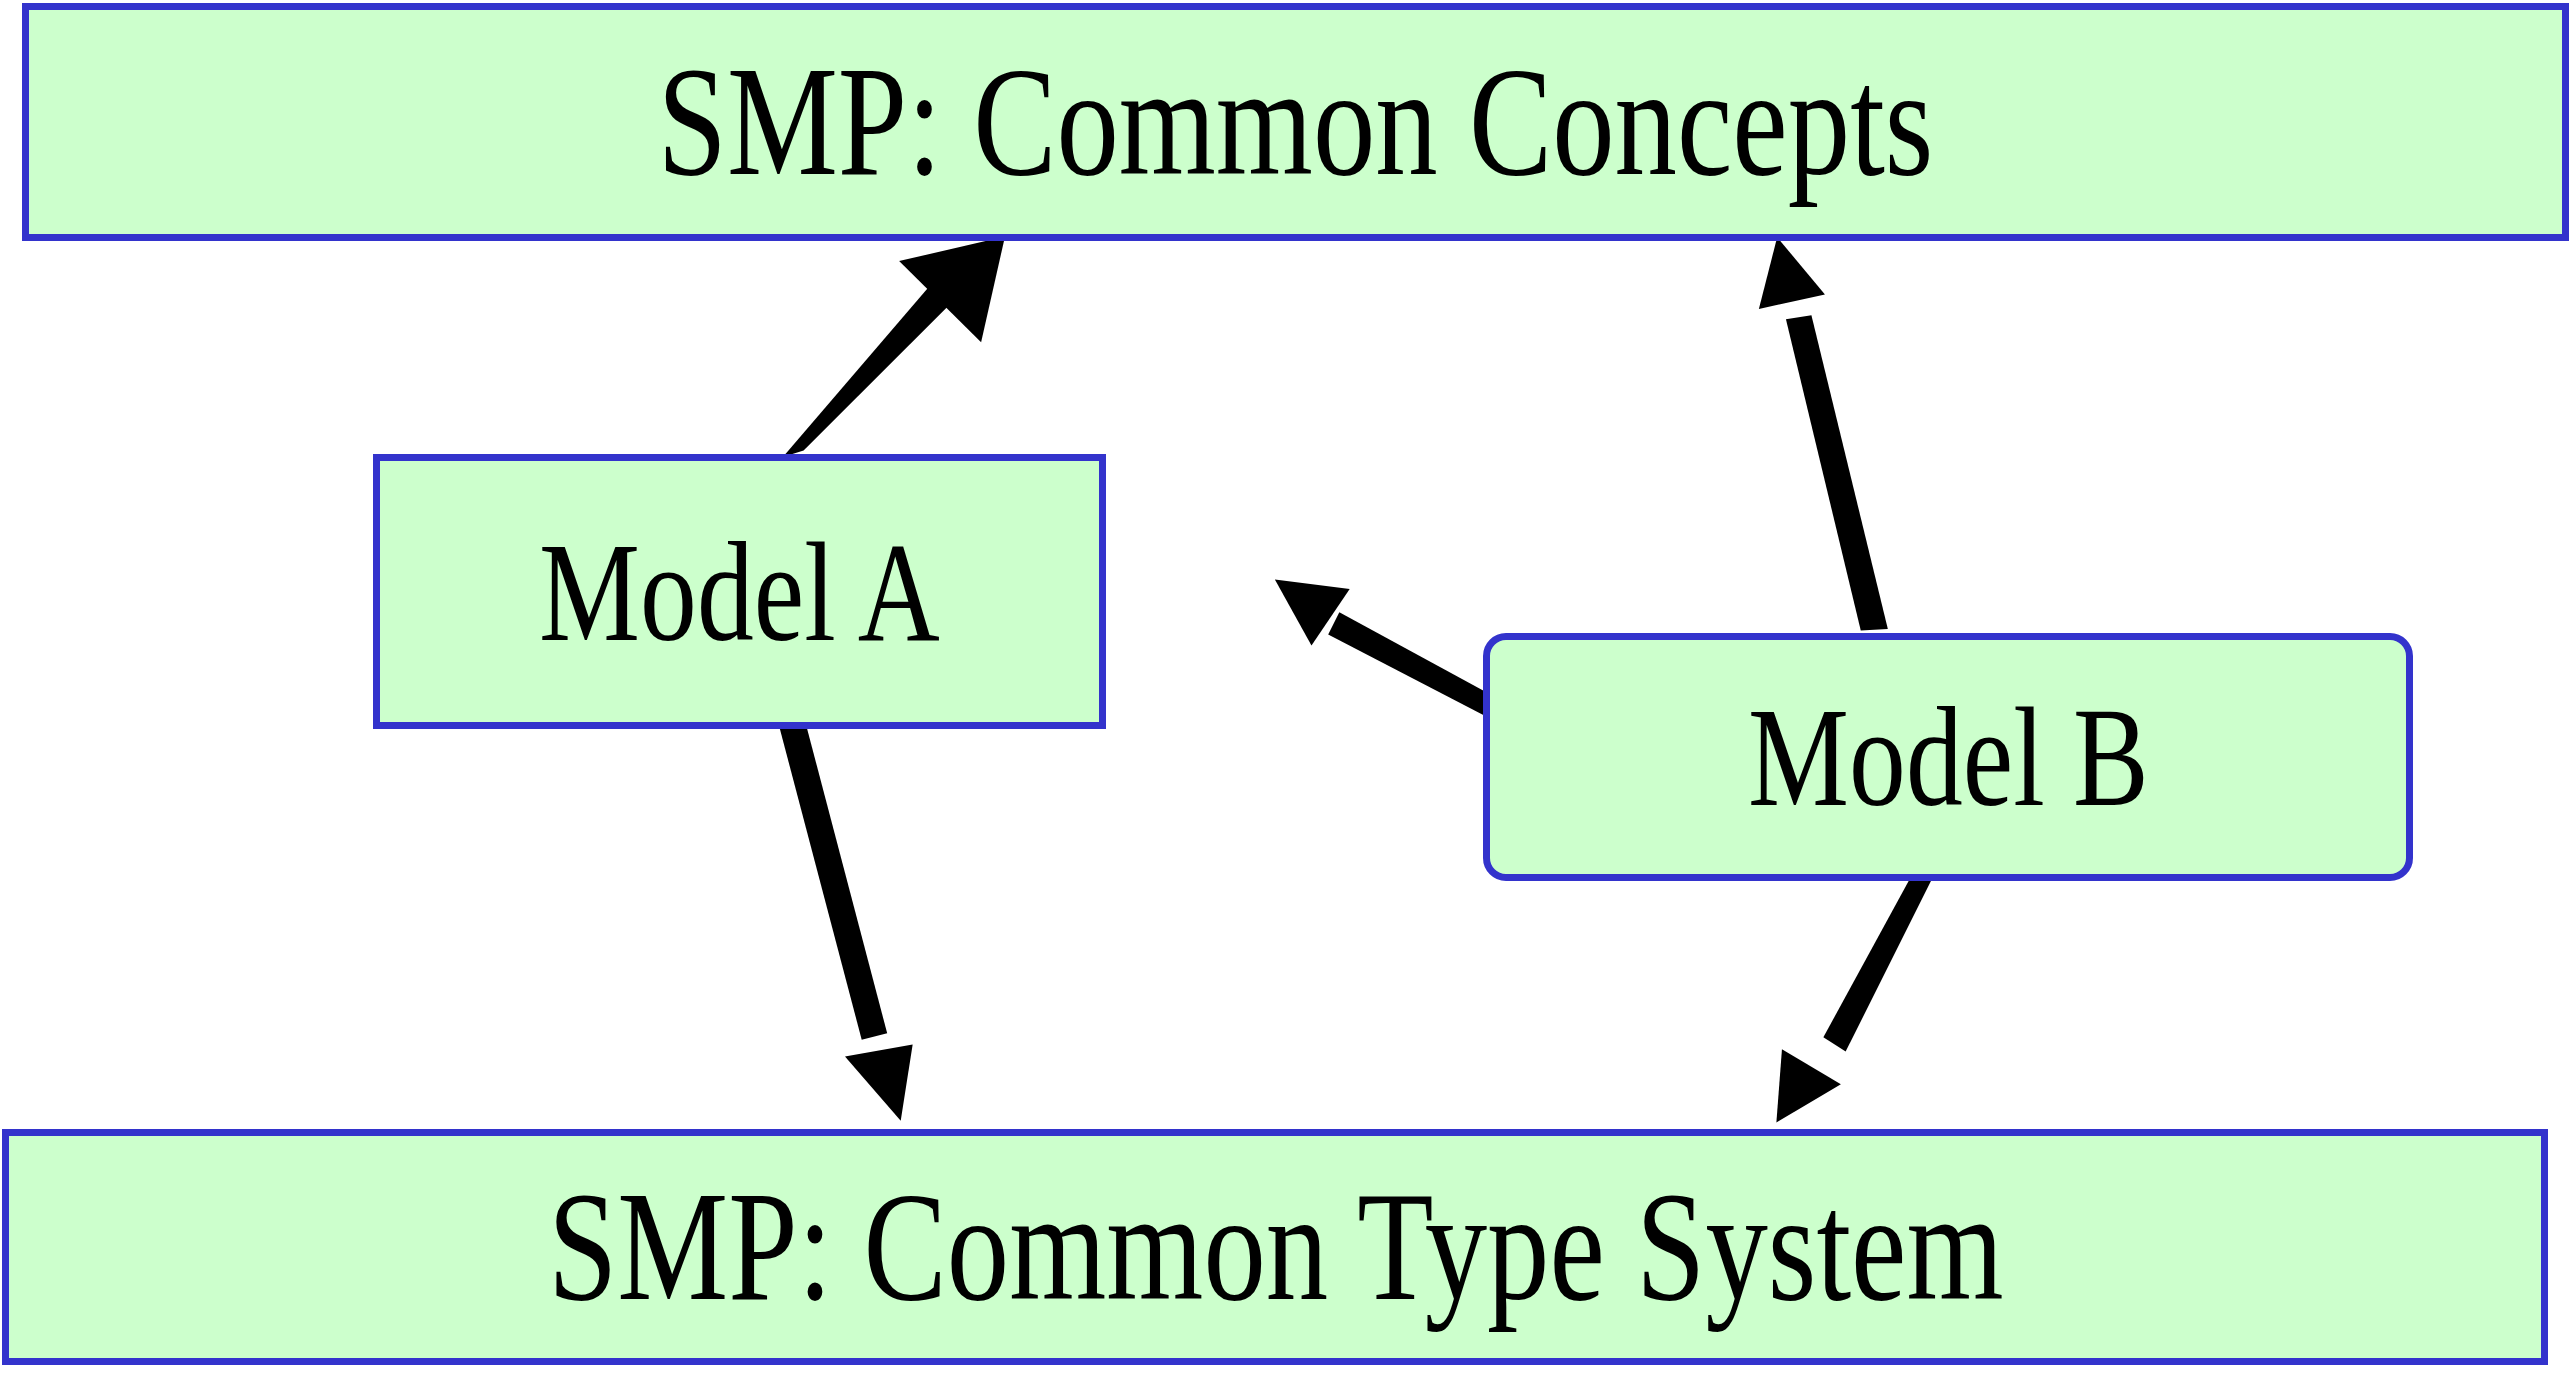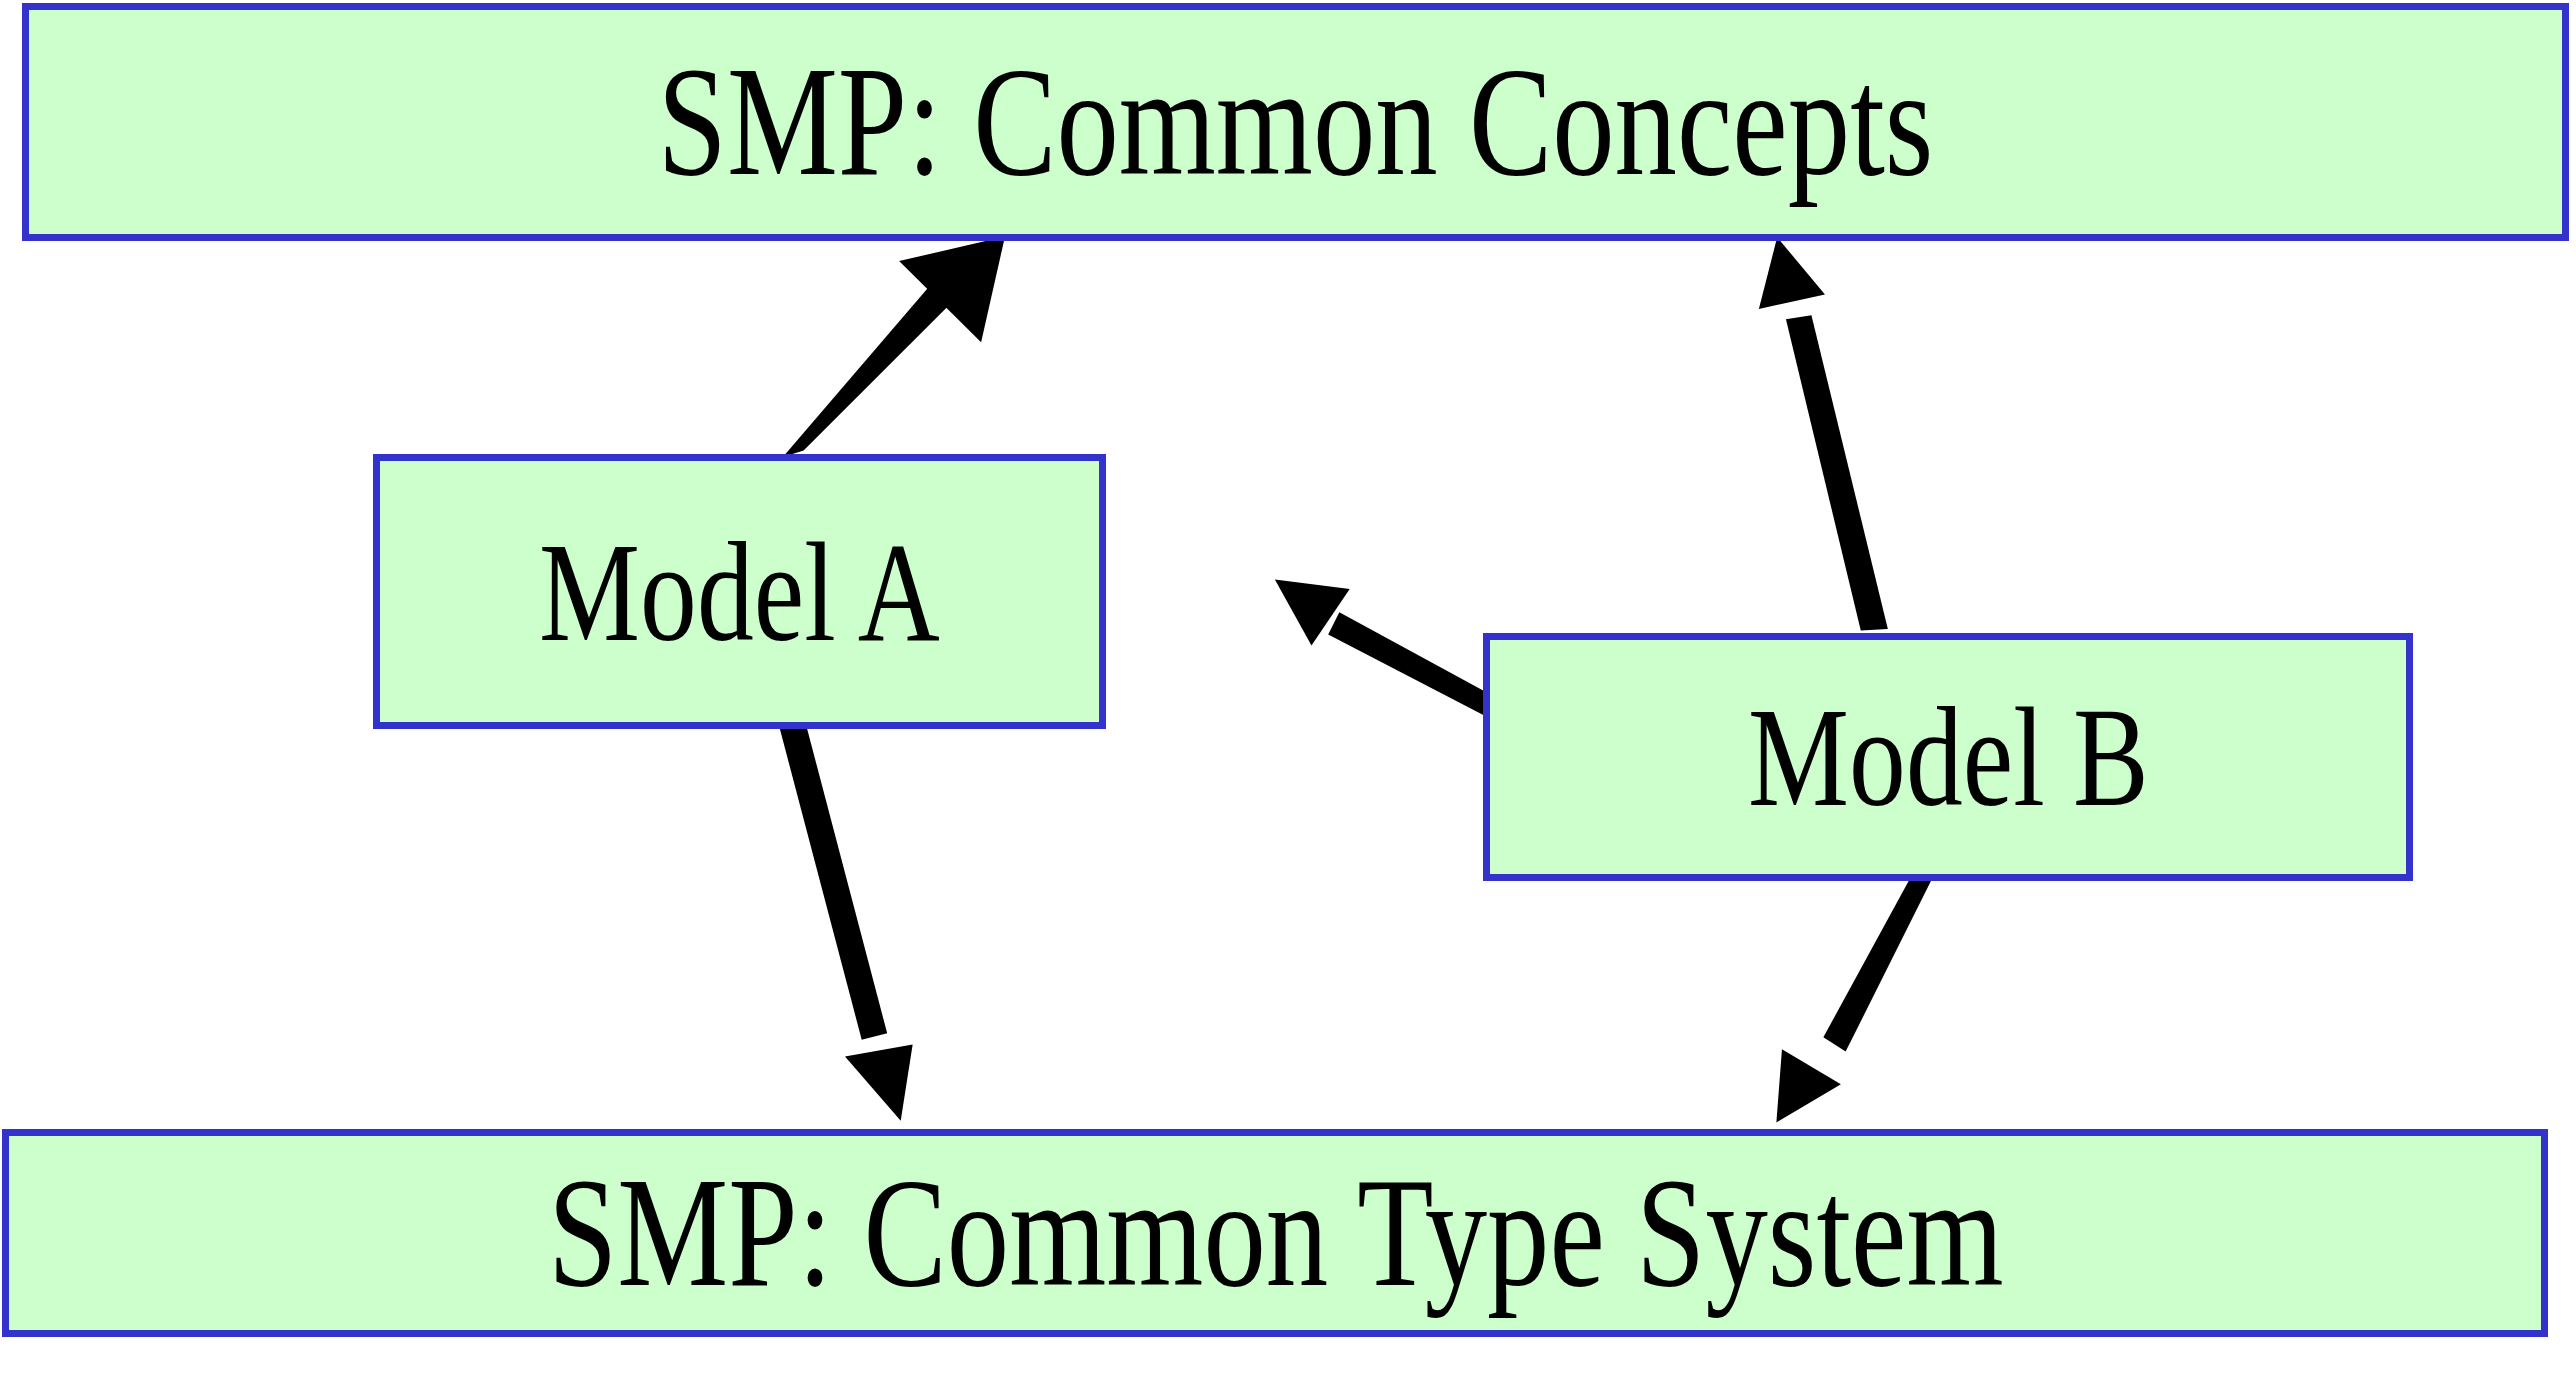--- a/index.html
+++ b/index.html
@@ -52,29 +52,30 @@
     height: 275px;
   }
   #node-model-a .node-label {
     font-size: 142px;
   }
   #node-model-b {
     left: 1483px;
     top: 633px;
     width: 930px;
     height: 248px;
+    border-radius: 23px;
   }
   #node-model-b .node-label {
     font-size: 142px;
   }
   #node-smp-common-type-system {
     left: 2.4px;
     top: 1129px;
     width: 2546px;
-    height: 208px;
+    height: 236px;
   }
   #node-smp-common-type-system .node-label {
     font-size: 156px;
   }
   #edge-layer {
     position: absolute;
     left: 0;
     top: 0;
     width: 2576px;
     height: 1378px;

